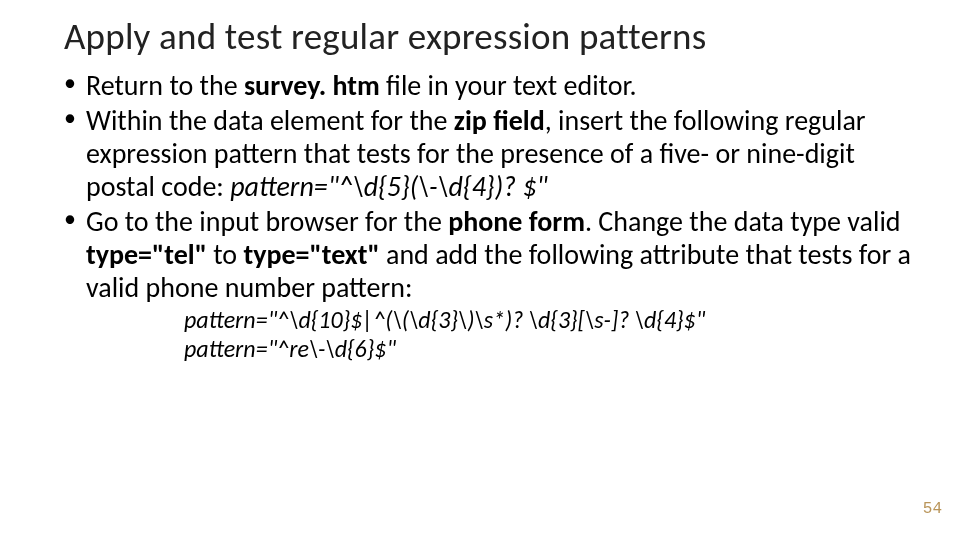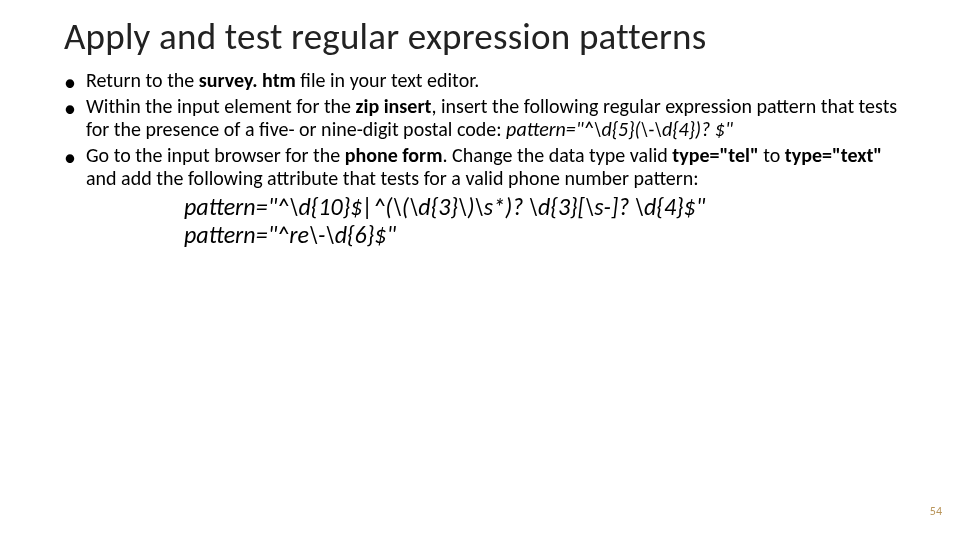--- a/index.html
+++ b/index.html
@@ -27,21 +27,21 @@
     letter-spacing: 0.2px;
   }
   ul.bullets {
     list-style: none;
     margin: 0;
     padding: 0;
   }
   ul.bullets > li {
     position: relative;
     padding-left: 22px;
-    font-size: 20px;
+    font-size: 28px;
     line-height: 1.18;
     margin: 0 0 2px 0;
   }
   ul.bullets > li::before {
     content: "•";
     position: absolute;
     left: 0;
     top: 0;
     font-size: 24px;
     line-height: 1.18;
@@ -51,39 +51,40 @@
   .code-line {
     margin-left: 120px;
     font-size: 24px;
     line-height: 1.18;
     font-style: italic;
   }
   .pagenum {
     position: absolute;
     right: 18px;
     bottom: 22px;
-    font-size: 12px;
+    font-size: 16px;
     color: #b9955a;
+    font-family: Liberation Mono, monospace;
   }
 </style>
 </head>
 <body>
 
 <div class="slide">
 
   <h1 class="title">Apply and test regular expression patterns</h1>
 
   <ul class="bullets">
 
     <li>
       <span>Return to the </span><span class="b">survey. htm</span><span> file in your text editor.</span>
     </li>
 
     <li>
-      <span>Within the input element for the </span><span class="b">zip insert</span><span>, insert the following regular expression pattern that tests for the presence of a five- or nine-digit postal code: </span><span class="i">pattern="^\d{5}(\-\d{4})? $"</span>
+      <span>Within the data element for the </span><span class="b">zip field</span><span>, insert the following regular expression pattern that tests for the presence of a five- or nine-digit postal code: </span><span class="i">pattern="^\d{5}(\-\d{4})? $"</span>
     </li>
 
     <li>
       <span>Go to the input browser for the </span><span class="b">phone form</span><span>. Change the data type valid </span><span class="b">type="tel"</span><span> to </span><span class="b">type="text"</span><span> and add the following attribute that tests for a valid phone number pattern:</span>
     </li>
   </ul>
 
   <div class="code-line">pattern="^\d{10}$|^(\(\d{3}\)\s*)? \d{3}[\s-]? \d{4}$"</div>
 
 

